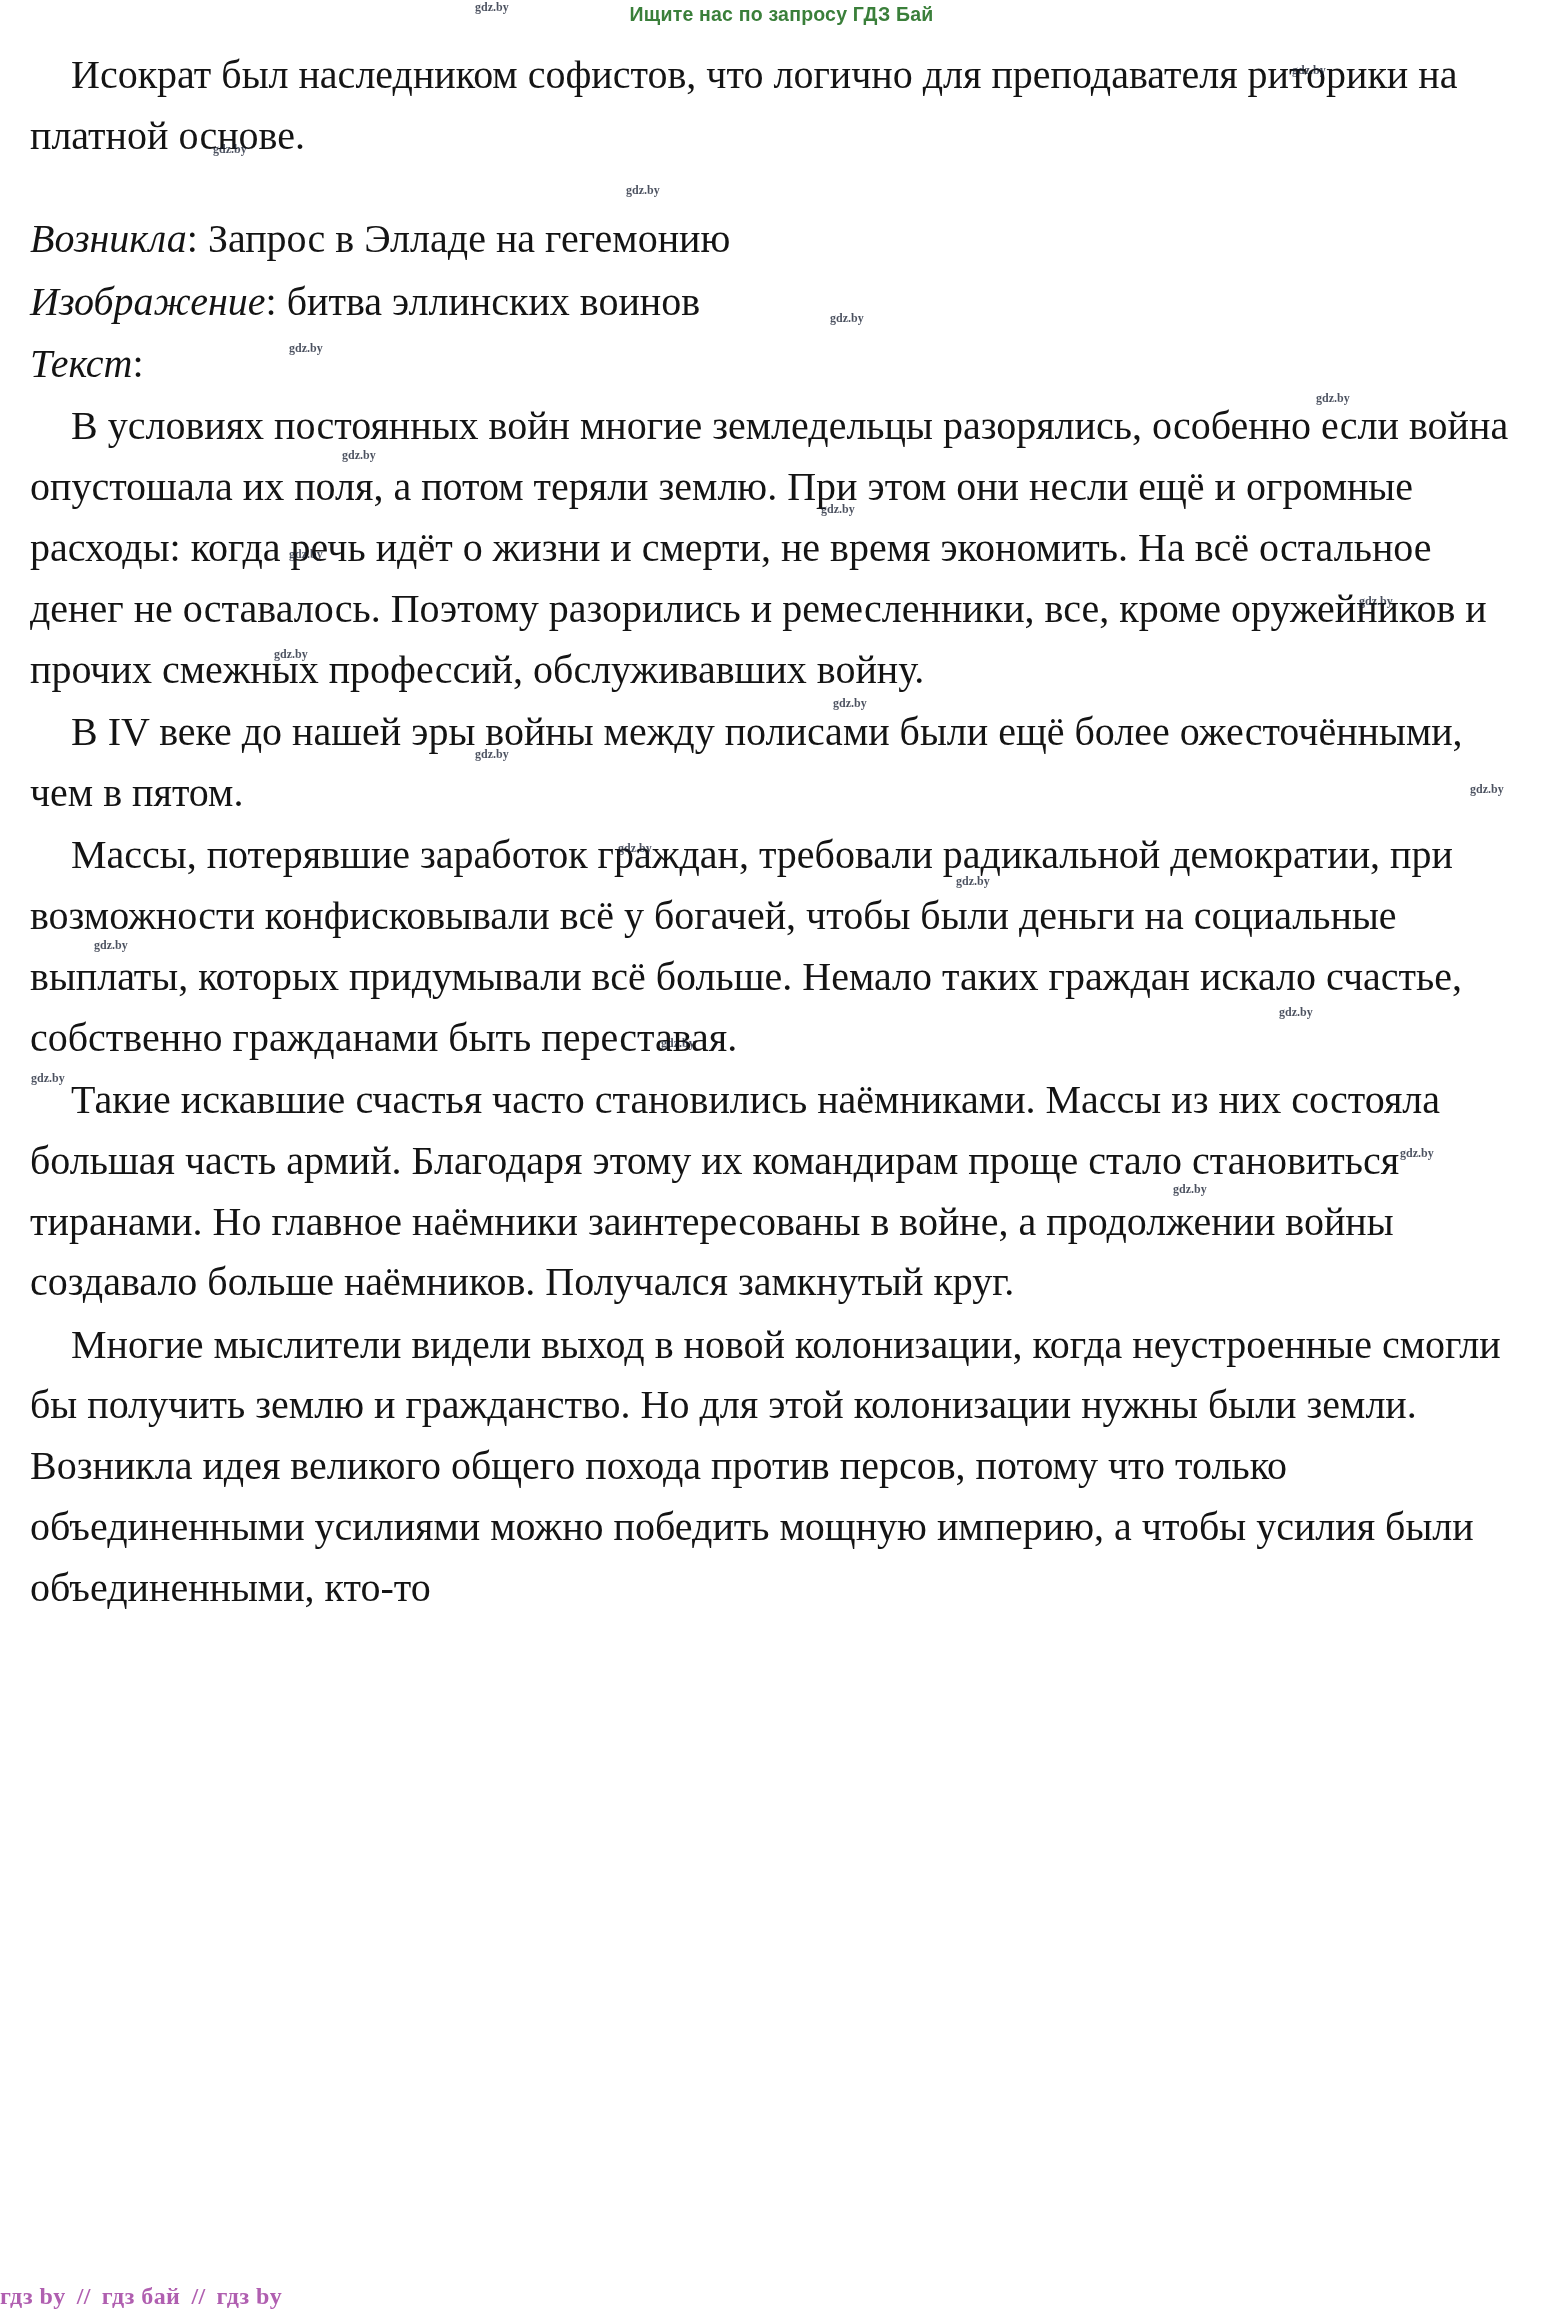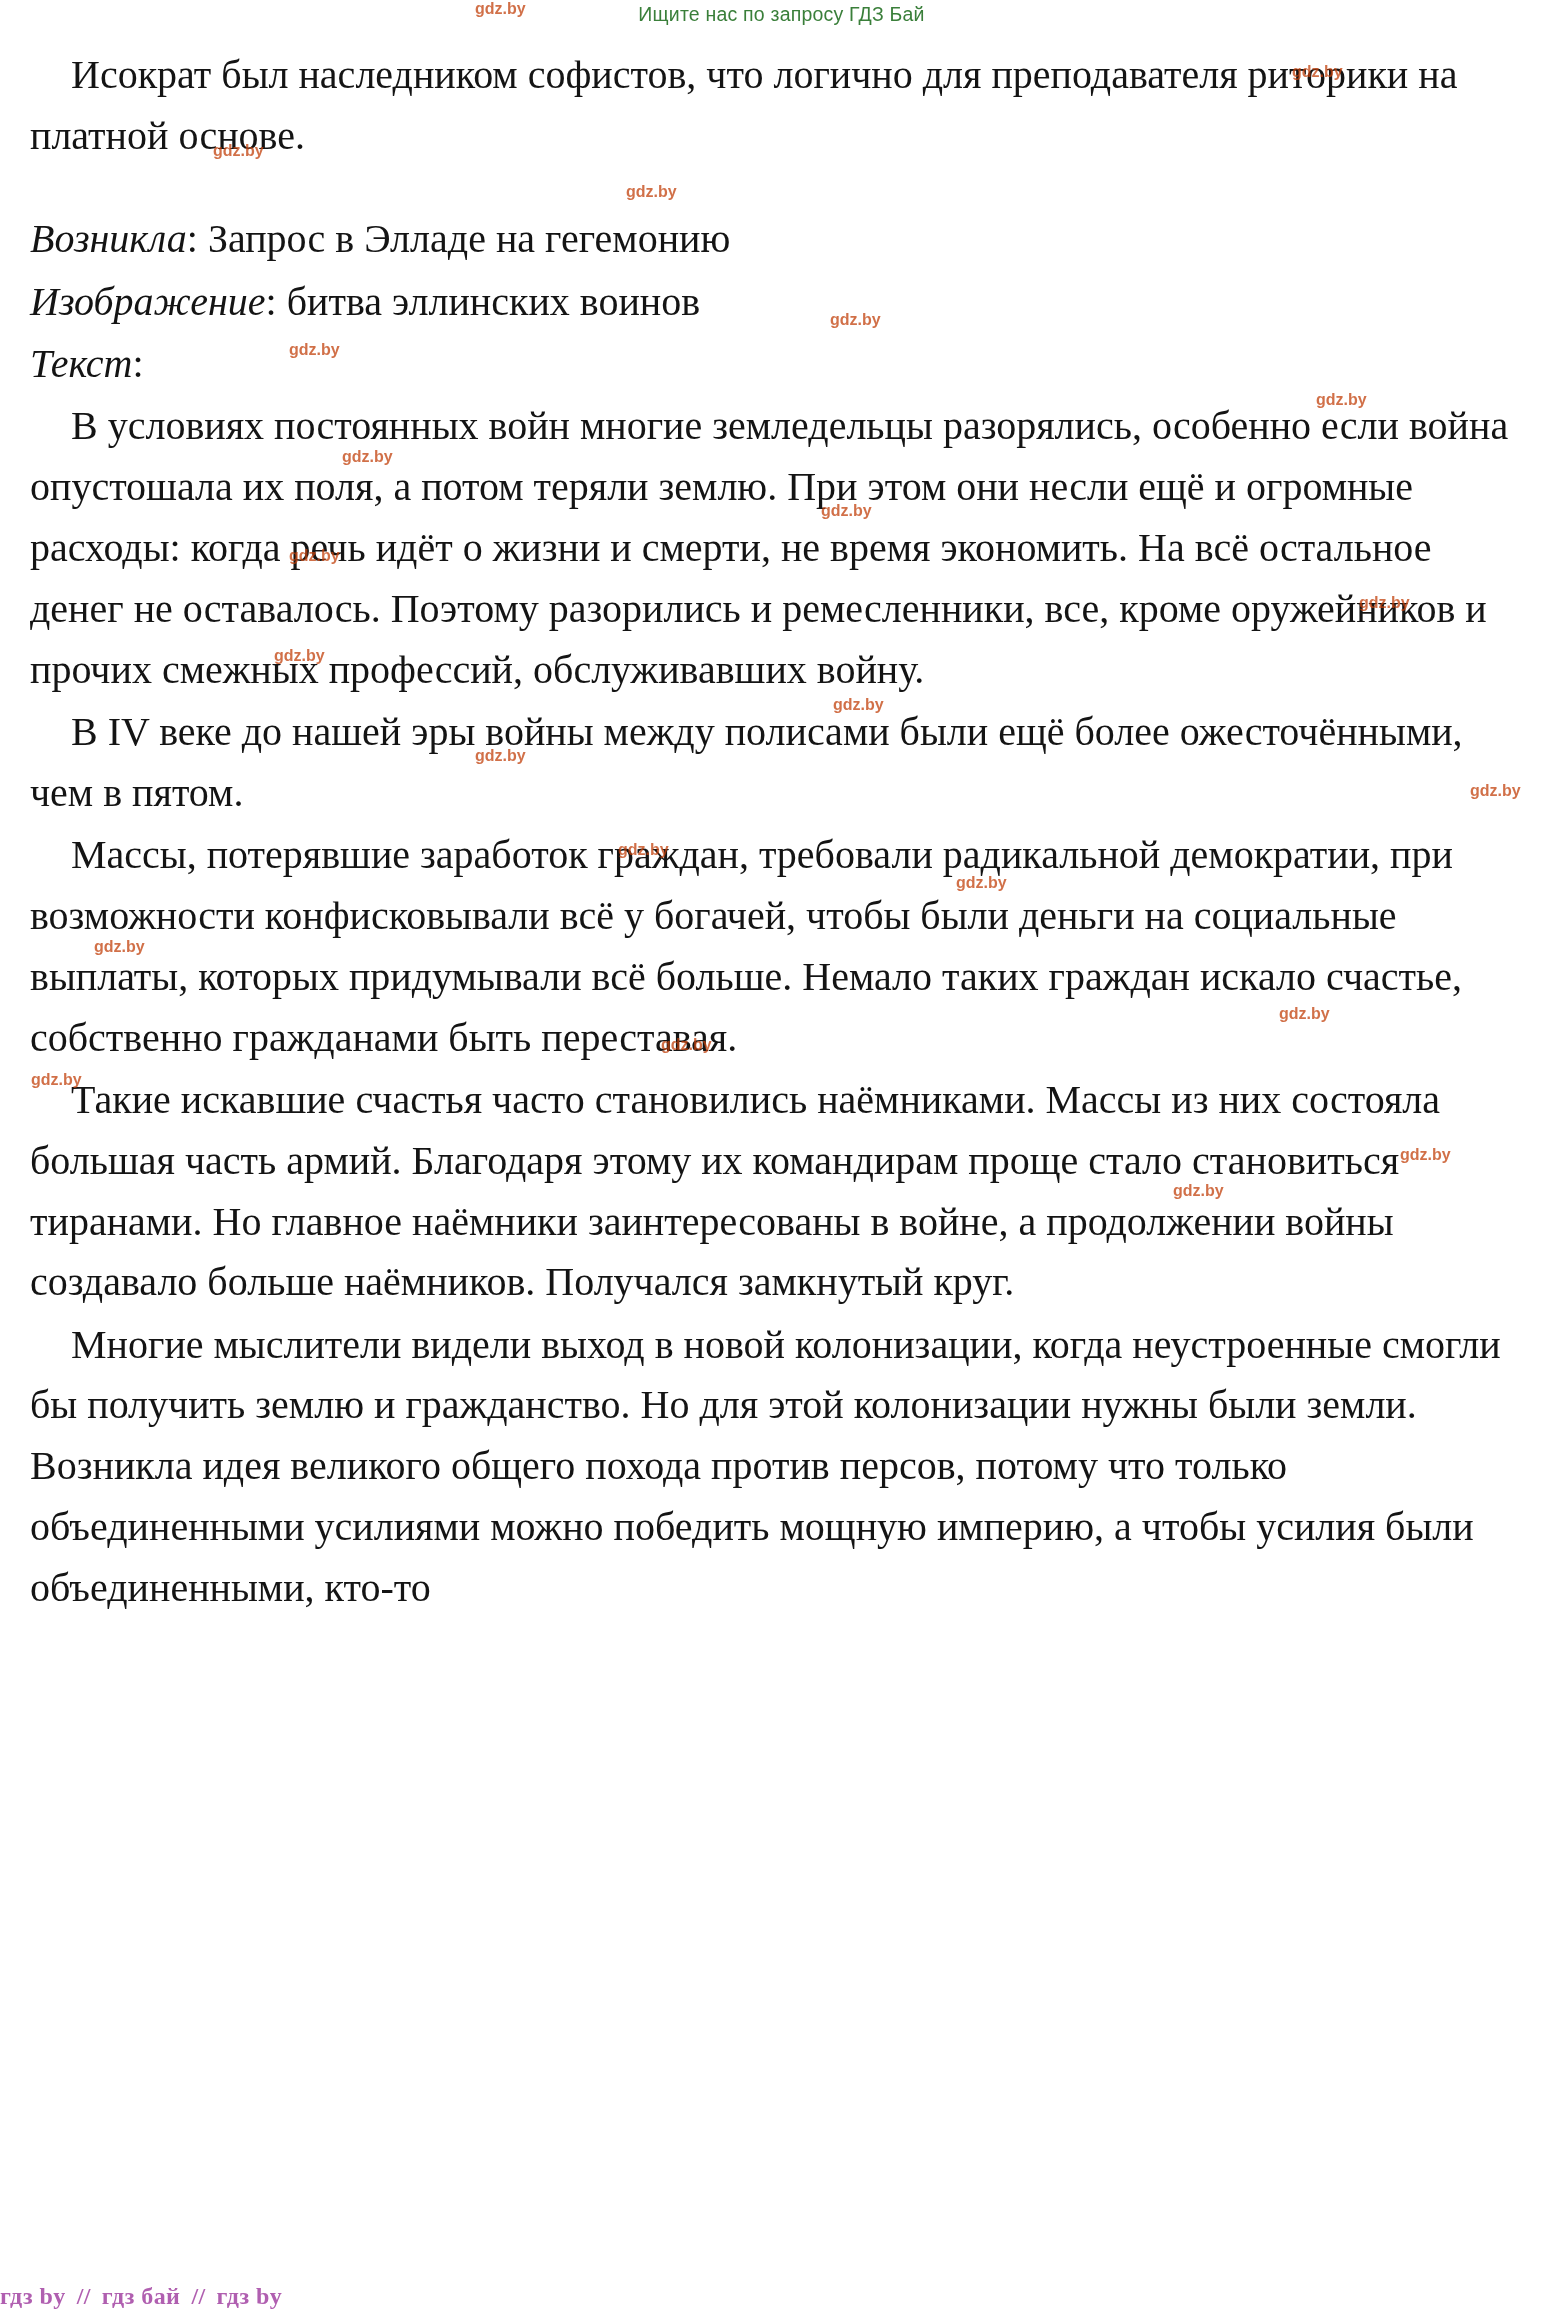--- a/index.html
+++ b/index.html
@@ -23,21 +23,21 @@
     padding: 0;
   }
   .top-banner {
     position: absolute;
     top: 3.1px;
     left: 0;
     width: 100%;
     text-align: center;
     font-family: "Liberation Sans", sans-serif;
     font-size: 19.5px;
-    font-weight: normal;
+    font-weight: bold;
     color: #3a7f3a;
     letter-spacing: 0.2px;
   }
   .content {
     position: absolute;
     top: 45px;
     left: 30px;
     width: 1505px;
   }
   p {
@@ -51,24 +51,24 @@
     text-indent: 41px;
   }
   .gap {
     height: 41px;
   }
   .label {
     font-style: italic;
   }
   .wm {
     position: absolute;
-    font-family: Liberation Sans, sans-serif;
-    font-size: 16px;
+    font-family: Liberation Serif, serif;
+    font-size: 12px;
     font-weight: bold;
-    color: #c2410c;
+    color: #0f172a;
     opacity: 0.75;
     pointer-events: none;
     white-space: nowrap;
   }
   .footer {
     position: absolute;
     bottom: 9.4px;
     left: 0;
     width: 100%;
     text-align: left;

